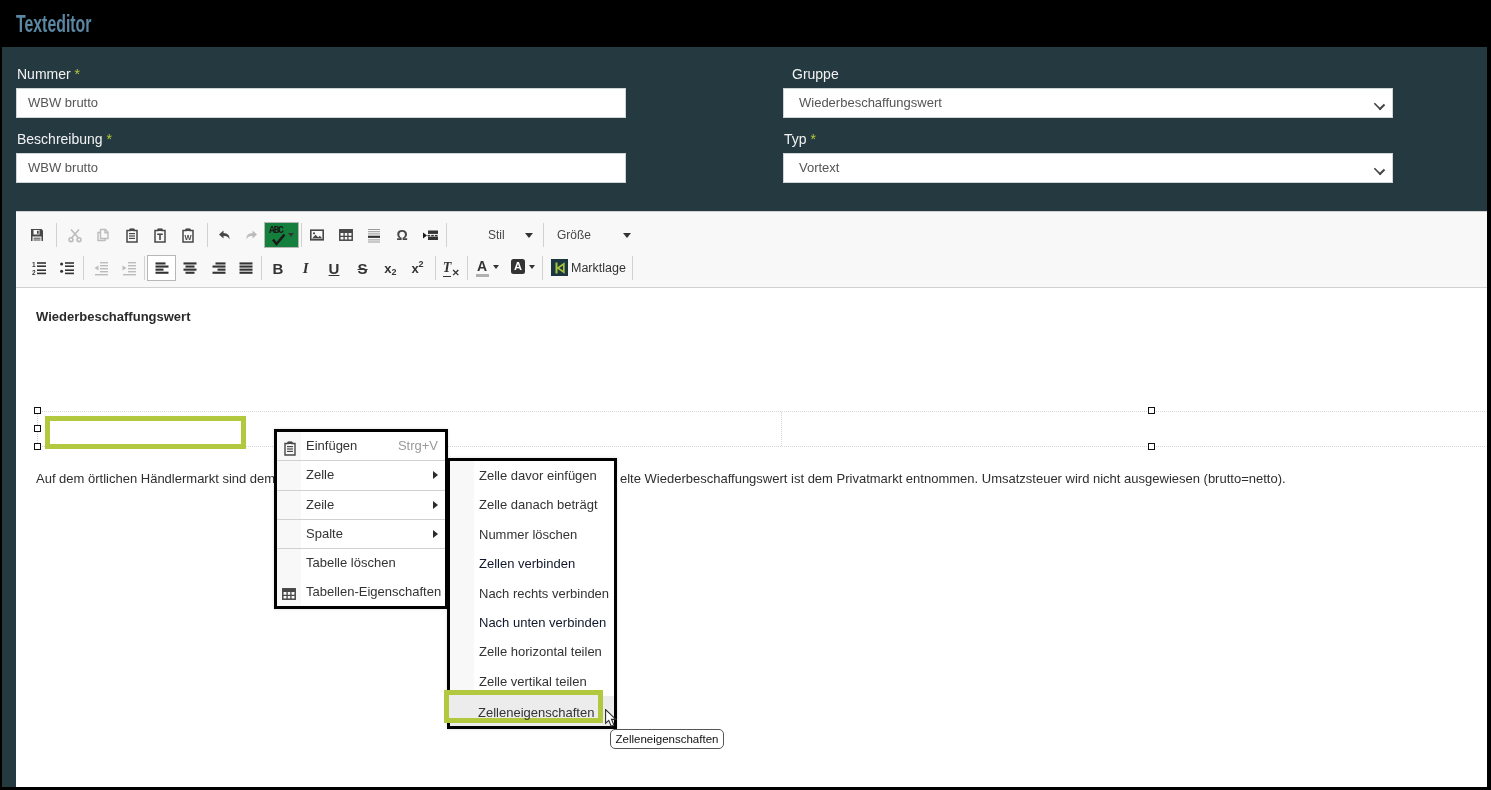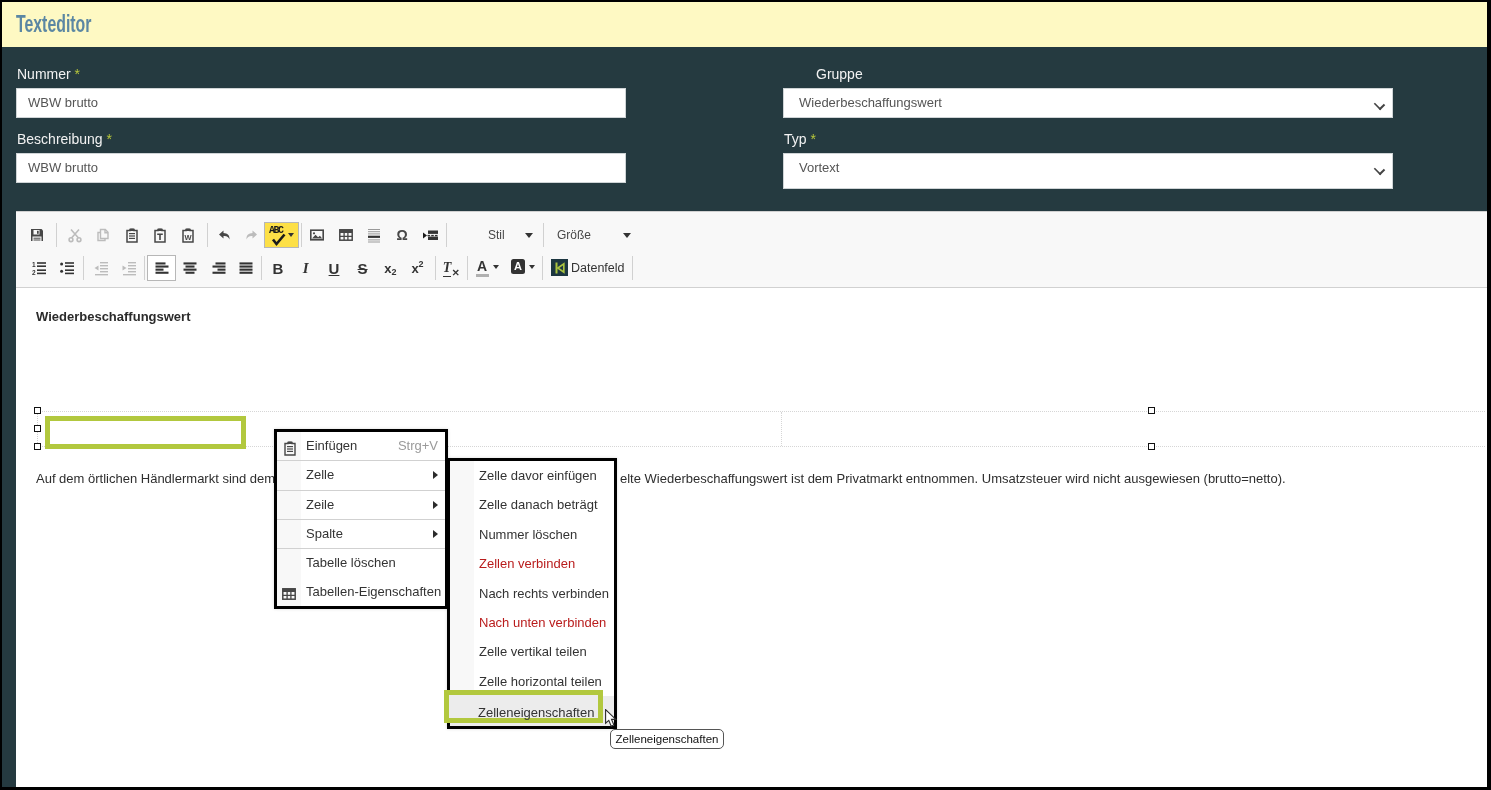--- a/index.html
+++ b/index.html
@@ -5,21 +5,21 @@
   * { margin:0; padding:0; box-sizing:border-box; }
   html,body { width:1491px; height:790px; overflow:hidden; }
   body { font-family:"Liberation Sans", sans-serif; position:relative; background:#fff; }
   .abs { position:absolute; }
   
   #f-top{left:0;top:0;width:1491px;height:2px;background:#000;}
   #f-left{left:0;top:0;width:2px;height:790px;background:#000;}
   #f-right{left:1487px;top:0;width:4px;height:790px;background:#000;}
   #f-bottom{left:0;top:787px;width:1491px;height:3px;background:#000;}
   
-  #hdr{left:2px;top:2px;width:1485px;height:45px;background:#fef9c3;}
+  #hdr{left:2px;top:2px;width:1485px;height:45px;background:#000000;}
   #hdr h1{position:absolute;left:14px;top:8px;font-size:24px;font-weight:700;color:#5b87a3;transform:scaleX(0.66);transform-origin:0 0;}
   
   #panel{left:2px;top:47px;width:1485px;height:164px;background:#253a40;}
   .lbl{position:absolute;color:#f2f2f2;font-size:14px;}
   .lbl .req{color:#b8c73b;}
   .inp{position:absolute;background:#fff;border:1px solid #cfd4d6;font-size:13px;color:#555;line-height:28px;padding-left:11px;white-space:nowrap;}
   .sel{padding-left:15px;}
   .sel .chev{position:absolute;right:8px;top:11px;width:9px;height:9px;}
   .sel .chev:before{content:"";position:absolute;left:0;top:0;width:7px;height:7px;border-right:2px solid #444;border-bottom:2px solid #444;transform:rotate(45deg) scale(1,0.8);}
   
@@ -29,43 +29,43 @@
   .tbtn{position:absolute;width:28px;height:28px;display:flex;align-items:center;justify-content:center;}
   .tsep{position:absolute;width:1px;height:24px;top:2px;background:#d1d1d1;}
   .cmb{position:absolute;font-size:12px;color:#474747;top:7px;}
   .carr{position:absolute;top:12px;width:0;height:0;border-left:4px solid transparent;border-right:4px solid transparent;border-top:5px solid #333;}
   
   #content{position:absolute;left:0;top:77px;width:1471px;height:499px;background:#fff;font-size:13px;color:#2e2e2e;}
   
   .menu{position:absolute;background:#fff;border:3px solid #000000;box-shadow:0 0 3px rgba(0,0,0,.15);}
   .menu .strip{position:absolute;left:0;top:0;bottom:0;width:24px;background:#f8f8f8;}
   .mi{position:relative;z-index:1;height:28.33px;line-height:28.33px;font-size:13px;color:#333;padding-left:29px;white-space:nowrap;}
-  .mi.dis{color:#b91c1c;}
+  .mi.dis{color:#0f172a;}
   .msep{position:relative;z-index:1;height:1px;background:#d1d1d1;}
   .sub2 .mi{height:29.4px;line-height:29.4px;}
   .mi .shortcut{position:absolute;right:7px;color:#9a9a9a;}
   .mi .subarr{position:absolute;right:7px;top:10px;width:0;height:0;border-top:4.5px solid transparent;border-bottom:4.5px solid transparent;border-left:5px solid #2b2b2b;}
 </style>
 </head>
 <body>
 <div class="abs" id="hdr">
     <h1>Texteditor</h1>
   </div>
 <div class="abs" id="panel"></div>
 <div class="abs" style="left:2px;top:211px;width:14px;height:576px;background:#253a40;"></div>
 
 <div class="lbl" style="left:17px;top:66px;">Nummer <span class="req">*</span></div>
 <div class="inp" style="left:16px;top:88px;width:610px;height:30px;">WBW brutto</div>
 <div class="lbl" style="left:17px;top:131px;">Beschreibung <span class="req">*</span></div>
 <div class="inp" style="left:16px;top:153px;width:610px;height:30px;">WBW brutto</div>
 
-<div class="lbl" style="left:816px;top:66px;text-align:right;">Gruppe</div>
+<div class="lbl" style="left:792px;top:66px;text-align:right;">Gruppe</div>
 <div class="inp sel" style="left:783px;top:88px;width:610px;height:30px;">Wiederbeschaffungswert<span class="chev"></span></div>
 <div class="lbl" style="left:784px;top:131px;">Typ <span class="req">*</span></div>
-<div class="inp sel" style="left:783px;top:153px;width:610px;height:36px;">Vortext<span class="chev"></span></div>
+<div class="inp sel" style="left:783px;top:153px;width:610px;height:30px;">Vortext<span class="chev"></span></div>
 
 <div class="abs" id="editor">
   <div id="toolbar">
     <div class="trow" id="trow1" style="top:9px;">
         <span class="tbtn" style="left:7px;top:0px;width:28px;">
           <svg width="16" height="16" viewBox="0 0 16 16">
             <path d="M2 2h10.5L14 3.5V14H2z" fill="#474747"></path>
             <rect x="4.5" y="3" width="6" height="4.5" fill="#f8f8f8"></rect>
             <rect x="8" y="3.8" width="1.7" height="3" fill="#474747"></rect>
             <rect x="3.5" y="9.5" width="9" height="4.5" fill="#f8f8f8"></rect>
@@ -119,21 +119,21 @@
         <span class="tbtn" style="left:194px;top:0px;width:28px;">
           <svg width="16" height="16" viewBox="0 0 16 16">
             <path d="M7.5 3.5 L3 7.5 l4.5 4 V9 c3.5-0.3 5 1 6 3.5 c0.3-4.5-2-6.3-6-6.6z" fill="#474747"></path>
           </svg>
         </span>
         <span class="tbtn" style="left:222px;top:0px;width:28px;">
           <svg width="16" height="16" viewBox="0 0 16 16">
             <path d="M8.5 3.5 L13 7.5 l-4.5 4 V9 c-3.5-0.3-5 1-6 3.5 c-0.3-4.5 2-6.3 6-6.6z" fill="#bcbcbc"></path>
           </svg>
         </span>
-        <span style="position:absolute;left:248px;top:1px;width:35px;height:26px;background:#fde047;border:1px solid #b7b7b7;">
+        <span style="position:absolute;left:248px;top:1px;width:35px;height:26px;background:#15803d;border:1px solid #b7b7b7;">
           <span style="position:absolute;left:4px;top:2px;font-family:'Liberation Mono';font-size:10px;font-weight:bold;color:#1a1a1a;letter-spacing:-1.5px;">ABC</span>
           <svg style="position:absolute;left:6px;top:10px;" width="16" height="14" viewBox="0 0 16 14">
             <path d="M2 6.5l3.5 4.5L13.5 1.5" stroke="#1a1a1a" stroke-width="2.6" fill="none"></path>
           </svg>
           <span style="position:absolute;left:23px;top:10px;width:0;height:0;border-left:3.5px solid transparent;border-right:3.5px solid transparent;border-top:4.5px solid #333;"></span>
         </span>
         <span class="tsep" style="left:285px;"></span>
         <span class="tbtn" style="left:287px;top:0px;width:28px;">
           <svg width="16" height="16" viewBox="0 0 16 16">
             <rect x="1.8" y="3.2" width="12.4" height="9.6" fill="none" stroke="#474747" stroke-width="1.6"></rect>
@@ -298,21 +298,21 @@
         <span class="carr" style="left:477px;top:11px;border-top-width:4.5px;border-left-width:3.5px;border-right-width:3.5px;"></span>
         <span style="position:absolute;left:495px;top:5px;width:14px;height:15px;background:#333;border-radius:2.5px;color:#fff;font-size:11px;font-weight:bold;text-align:center;line-height:15px;">A</span>
         <span class="carr" style="left:512.5px;top:11px;border-top-width:4.5px;border-left-width:3.5px;border-right-width:3.5px;"></span>
         <span class="tsep" style="left:526px;"></span>
         <span style="position:absolute;left:535px;top:5px;width:17px;height:17px;background:#1c3640;display:flex;align-items:center;justify-content:center;">
           <svg width="12" height="12" viewBox="0 0 12 12">
             <path d="M2.5 0.5v11" stroke="#a9c33f" stroke-width="2"></path>
             <path d="M9.8 1.8v8.4L3.8 6z" fill="none" stroke="#a9c33f" stroke-width="1.7"></path>
           </svg>
         </span>
-        <span style="position:absolute;left:555px;top:7px;font-size:12.5px;color:#333;">Datenfeld</span>
+        <span style="position:absolute;left:555px;top:7px;font-size:12.5px;color:#333;">Marktlage</span>
         <span class="tsep" style="left:616px;"></span>
       </div>
   </div>
   <div id="content">
     <b style="position:absolute;left:20px;top:20px;font-size:13px;color:#2b2b2b;">Wiederbeschaffungswert</b>
     <div style="position:absolute;left:20px;top:182px;white-space:nowrap;">Auf dem örtlichen Händlermarkt sind dem Sachverständigen Fahrzeuge angeboten worden. Der erm</div>
       <div style="position:absolute;left:604px;top:182px;white-space:nowrap;">elte Wiederbeschaffungswert ist dem Privatmarkt entnommen. Umsatzsteuer wird nicht ausgewiesen (brutto=netto).</div>
   </div>
 </div>
 
@@ -354,22 +354,22 @@
 </div>
 
 <div class="menu sub2" style="left:447px;top:458px;width:170px;">
   <div class="strip"></div>
   <div class="mi">Zelle davor einfügen</div>
   <div class="mi">Zelle danach beträgt</div>
   <div class="mi">Nummer löschen</div>
   <div class="mi dis">Zellen verbinden</div>
   <div class="mi">Nach rechts verbinden</div>
   <div class="mi dis">Nach unten verbinden</div>
+  <div class="mi">Zelle horizontal teilen</div>
   <div class="mi">Zelle vertikal teilen</div>
-  <div class="mi">Zelle horizontal teilen</div>
   <div class="mi" style="color:transparent;background:#ececec;">Zelleneigenschaften</div>
 </div>
 
 <div class="abs" id="greenitem" style="z-index:10;left:444px;top:690px;width:159px;height:33px;border:5px solid #b2c83e;background:#ececec;">
     <span style="position:absolute;left:29px;top:10px;font-size:13px;line-height:15px;color:#333;">Zelleneigenschaften</span>
   </div>
 
 <div class="abs" id="tooltip" style="z-index:11;left:610px;top:729px;height:20px;background:#ffffff;border:1px solid #555;border-radius:5px;font-size:11.5px;color:#111;line-height:18px;padding:0 4.5px;">Zelleneigenschaften</div>
 
 <svg class="abs" style="z-index:12;left:605px;top:709px;" width="13" height="19" viewBox="0 0 13 19">

